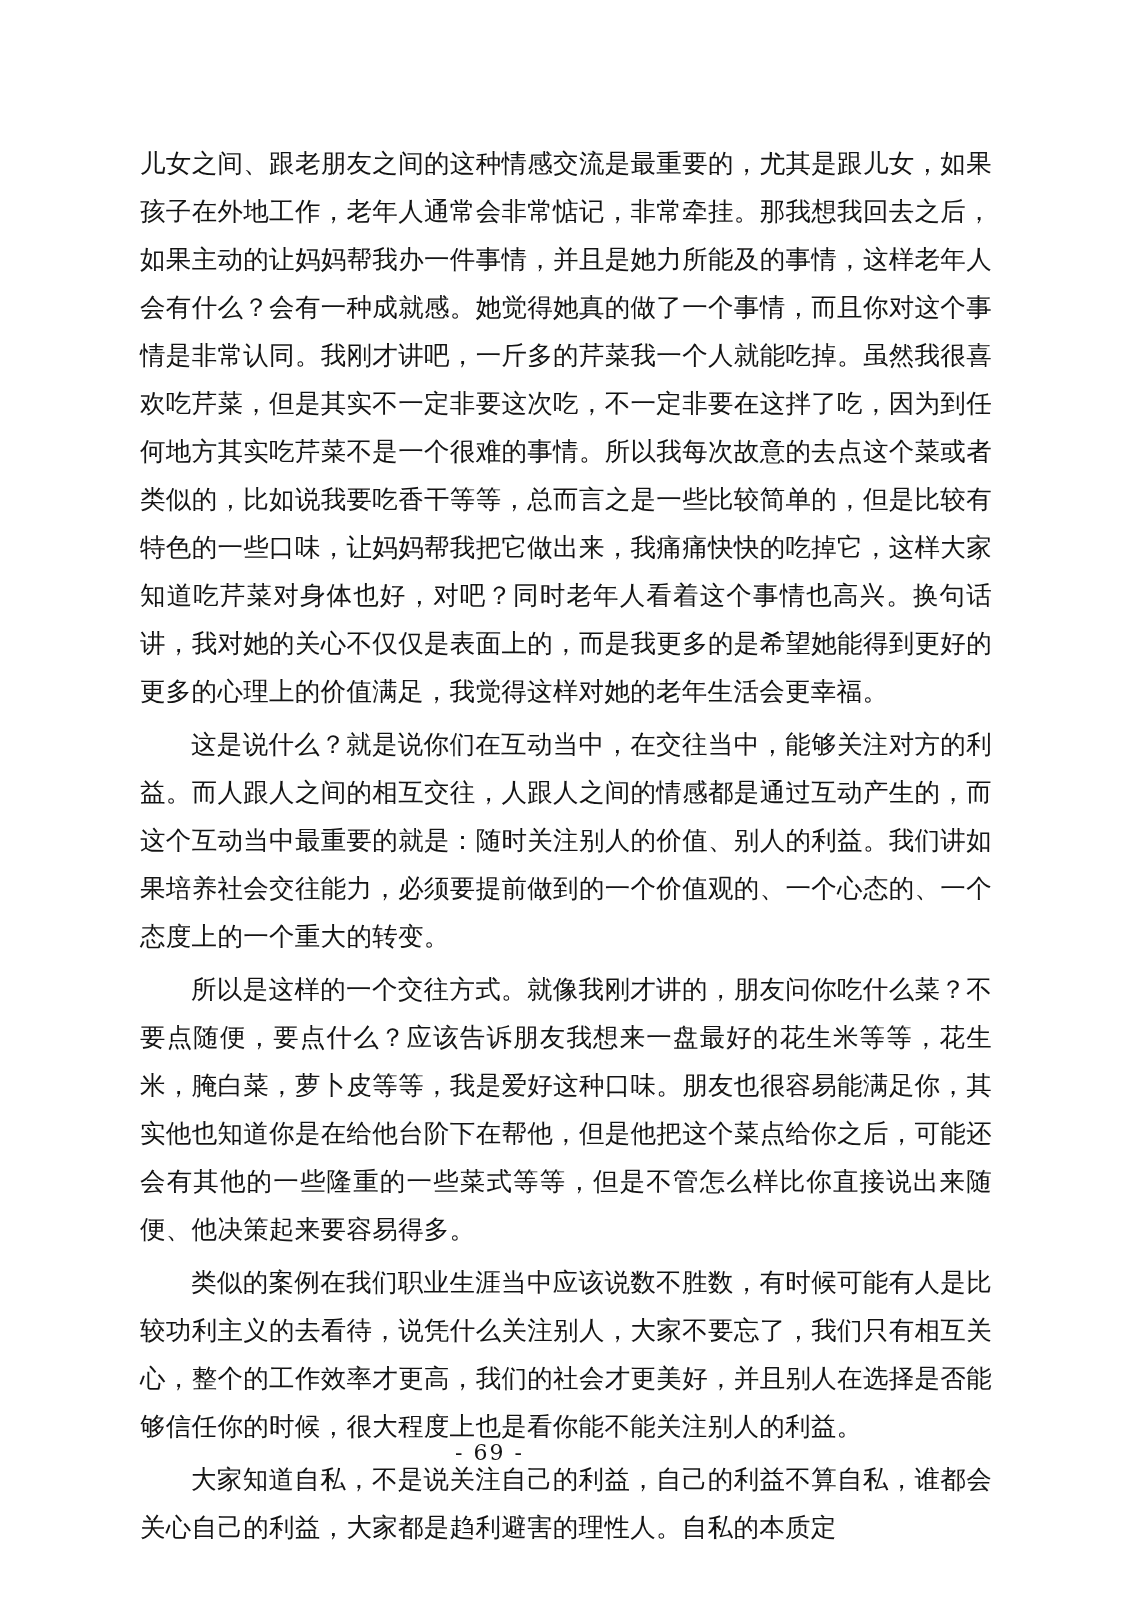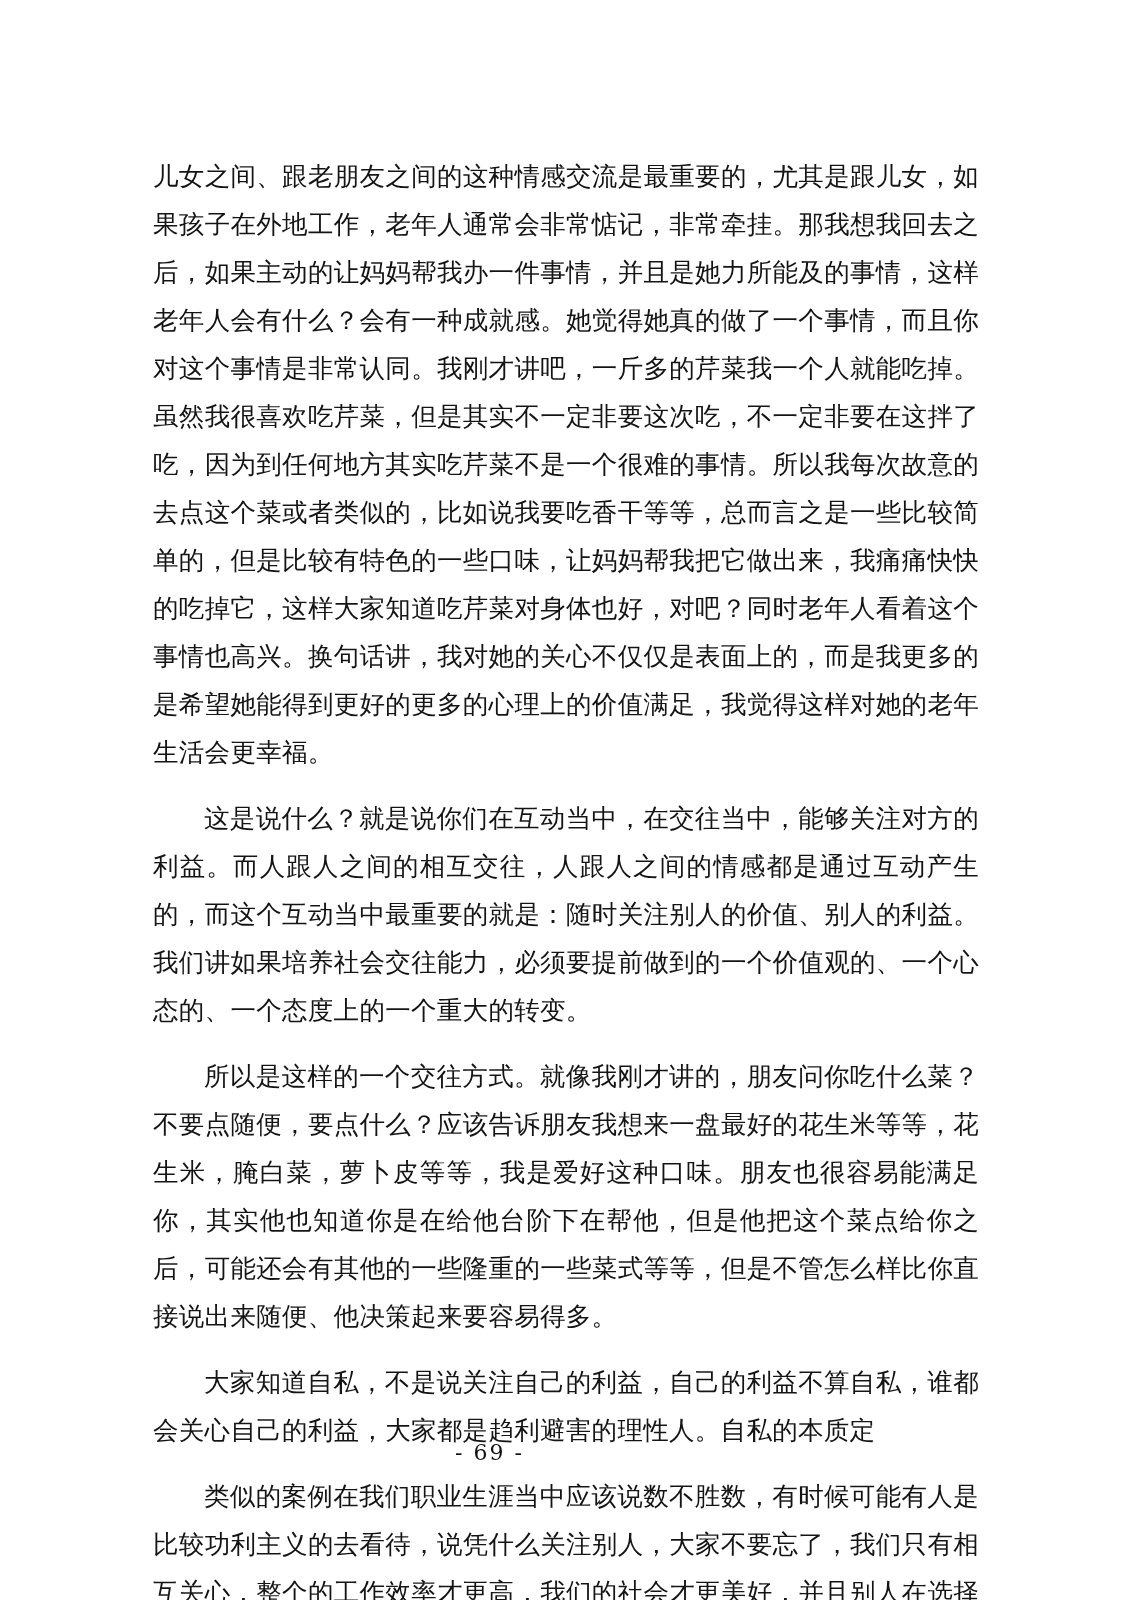--- a/index.html
+++ b/index.html
@@ -23,21 +23,21 @@
     background: #ffffff;
     box-sizing: border-box;
   }
   .content {
     position: absolute;
     left: 135px;
     top: 134px;
     width: 862px;
   }
   p.para {
-    margin: 18px;
+    margin: 5px;
     font-size: 25.5px;
     line-height: 48px;
     text-align: justify;
     text-justify: inter-ideograph;
     letter-spacing: 0.3px;
     color: #141414;
     font-family: "DejaVu Serif", "Liberation Serif", serif;
     font-weight: 500;
   }
   p.indent {
@@ -56,17 +56,17 @@
   }
 </style>
 </head>
 <body>
 
 <div class="page">
   <div class="content">
     <p class="para">儿女之间、跟老朋友之间的这种情感交流是最重要的，尤其是跟儿女，如果孩子在外地工作，老年人通常会非常惦记，非常牵挂。那我想我回去之后，如果主动的让妈妈帮我办一件事情，并且是她力所能及的事情，这样老年人会有什么？会有一种成就感。她觉得她真的做了一个事情，而且你对这个事情是非常认同。我刚才讲吧，一斤多的芹菜我一个人就能吃掉。虽然我很喜欢吃芹菜，但是其实不一定非要这次吃，不一定非要在这拌了吃，因为到任何地方其实吃芹菜不是一个很难的事情。所以我每次故意的去点这个菜或者类似的，比如说我要吃香干等等，总而言之是一些比较简单的，但是比较有特色的一些口味，让妈妈帮我把它做出来，我痛痛快快的吃掉它，这样大家知道吃芹菜对身体也好，对吧？同时老年人看着这个事情也高兴。换句话讲，我对她的关心不仅仅是表面上的，而是我更多的是希望她能得到更好的更多的心理上的价值满足，我觉得这样对她的老年生活会更幸福。</p>
     <p class="para indent">这是说什么？就是说你们在互动当中，在交往当中，能够关注对方的利益。而人跟人之间的相互交往，人跟人之间的情感都是通过互动产生的，而这个互动当中最重要的就是：随时关注别人的价值、别人的利益。我们讲如果培养社会交往能力，必须要提前做到的一个价值观的、一个心态的、一个态度上的一个重大的转变。</p>
     <p class="para indent">所以是这样的一个交往方式。就像我刚才讲的，朋友问你吃什么菜？不要点随便，要点什么？应该告诉朋友我想来一盘最好的花生米等等，花生米，腌白菜，萝卜皮等等，我是爱好这种口味。朋友也很容易能满足你，其实他也知道你是在给他台阶下在帮他，但是他把这个菜点给你之后，可能还会有其他的一些隆重的一些菜式等等，但是不管怎么样比你直接说出来随便、他决策起来要容易得多。</p>
+    <p class="para indent">类似的案例在我们职业生涯当中应该说数不胜数，有时候可能有人是比较功利主义的去看待，说凭什么关注别人，大家不要忘了，我们只有相互关心，整个的工作效率才更高，我们的社会才更美好，并且别人在选择是否能够信任你的时候，很大程度上也是看你能不能关注别人的利益。</p>
     <p class="para indent">大家知道自私，不是说关注自己的利益，自己的利益不算自私，谁都会关心自己的利益，大家都是趋利避害的理性人。自私的本质定</p>
-    <p class="para indent">类似的案例在我们职业生涯当中应该说数不胜数，有时候可能有人是比较功利主义的去看待，说凭什么关注别人，大家不要忘了，我们只有相互关心，整个的工作效率才更高，我们的社会才更美好，并且别人在选择是否能够信任你的时候，很大程度上也是看你能不能关注别人的利益。</p>
   </div>
   <div class="footer">- 69 -</div>
 </div>
 
 </body></html>

